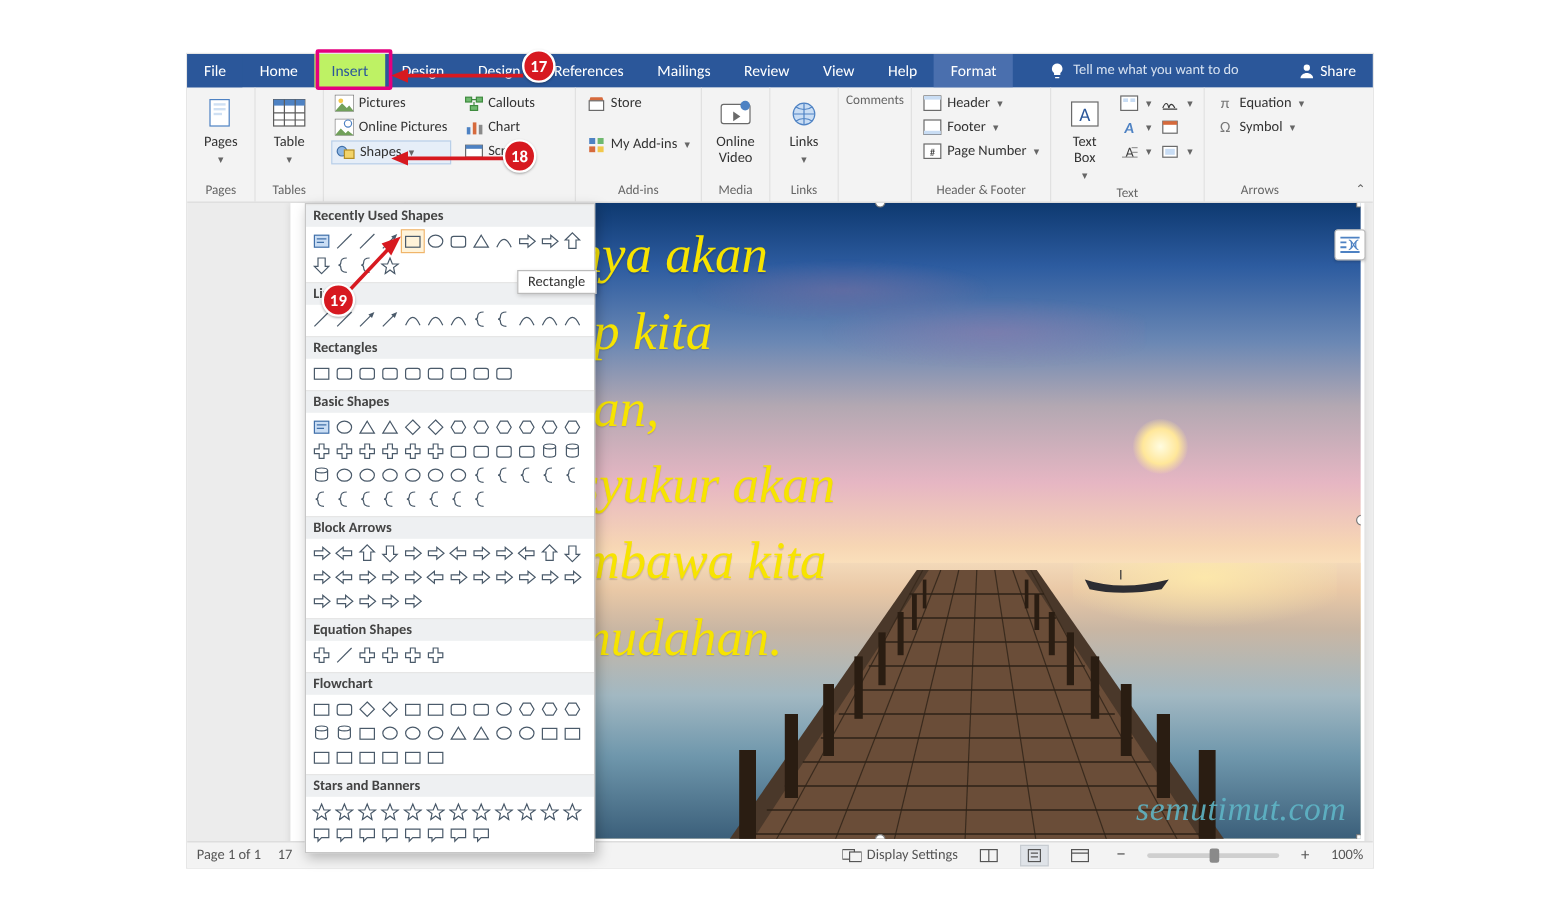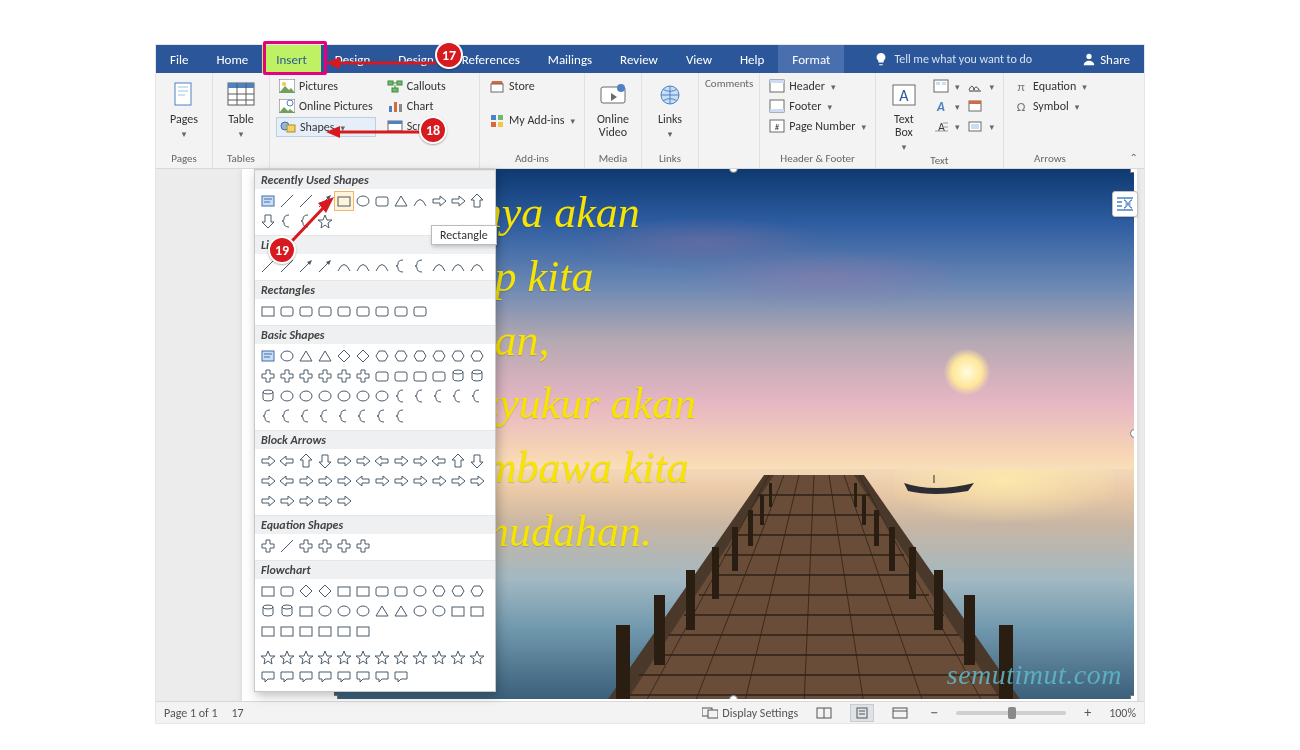--- a/index.html
+++ b/index.html
@@ -26,21 +26,21 @@
   .big-btn .icon { width: 32px; height: 32px; display:flex; align-items:center; justify-content:center; }
   .big-btn .lbl { font-size: 12px; margin-top: 2px; text-align:center; line-height: 13px; }
   .big-btn .drop { font-size: 9px; color: #666; margin-top: 2px;}
   .stack { display:flex; flex-direction:column; gap:2px; padding-top:2px; }
   .minirow { display:flex; align-items:center; gap:4px; padding:1px 3px; cursor:pointer; white-space:nowrap; }
   .minirow .mi { width:16px; height:16px; display:inline-flex; align-items:center; justify-content:center; }
   .minirow .caret { font-size:9px; color:#666; margin-left:2px; }
   .group.symbols .stack{min-width:70px;}
   .collapse-arrow { position:absolute; right:6px; bottom:4px; color:#666; font-size:10px; cursor:pointer; }
   
-  .shapes-gallery { position:absolute; left:98px; top:124px; width:242px; background:#fff; border:1px solid #c7c7c7; box-shadow:2px 4px 10px rgba(0,0,0,0.25); z-index:20; font-size:12px; max-height: 552px; overflow:hidden;font-style:italic; }
+  .shapes-gallery { position:absolute; left:98px; top:124px; width:242px; background:#fff; border:1px solid #c7c7c7; box-shadow:2px 4px 10px rgba(0,0,0,0.25); z-index:20; font-size:12px; max-height: 552px; overflow:hidden; }
   .shapes-gallery .cat-title { background:#eef0f2; padding:2px 6px; font-weight:600; color:#444; border-top:1px solid #e6e6e6; }
   .shapes-gallery .shape-grid { display:flex; flex-wrap:wrap; padding:3px 4px 5px 4px; gap:2px 1px; }
   .shape-item { width:18px; height:18px; display:flex; align-items:center; justify-content:center; cursor:pointer; color:#4a5a6a;}
   .shape-item.hover { outline:1px solid #f0b56a; background:#fff3d9; }
   .tooltip { position:absolute; background:#fff; border:1px solid #bbb; padding:2px 8px; font-size:12px; box-shadow:1px 2px 4px rgba(0,0,0,.2); z-index:30; }
   
   .doc-area { position:absolute; left:0; top:124px; right:0; bottom:22px; background:#ececec; overflow:hidden; }
   .page { position:absolute; left:86px; top:0; width:895px; height:560px; background:#fff; box-shadow: 0 0 6px rgba(0,0,0,.1); }
   .photo { position:absolute; left:92px; top:0; width:800px; height:530px; overflow:hidden; }
   .sky { position:absolute; inset:0; background: linear-gradient(to bottom, #0e3970 0%, #2d5ca0 10%, #6b88b4 22%, #b3a8b2 32%, #e6b6c3 44%, #f7d6b4 54%, #fff1c8 62%, #fbe5bb 65%);} 
@@ -1261,20 +1261,21 @@
           <svg width="16" height="16" viewBox="0 0 16 16">
             <rect x="2" y="4" width="12" height="9" fill="none" stroke="currentColor"></rect>
           </svg>
         </div>
         <div class="shape-item">
           <svg width="16" height="16" viewBox="0 0 16 16">
             <rect x="2" y="4" width="12" height="9" fill="none" stroke="currentColor"></rect>
           </svg>
         </div>
       </div>
+      <div class="cat-title">Stars and Banners</div>
       <div class="shape-grid">
         <div class="shape-item">
           <svg width="16" height="16" viewBox="0 0 16 16">
             <polygon points="8,2 10,7 15,7 11,10 12,15 8,12 4,15 5,10 1,7 6,7" fill="none" stroke="currentColor"></polygon>
           </svg>
         </div>
         <div class="shape-item">
           <svg width="16" height="16" viewBox="0 0 16 16">
             <polygon points="8,2 10,7 15,7 11,10 12,15 8,12 4,15 5,10 1,7 6,7" fill="none" stroke="currentColor"></polygon>
           </svg>

